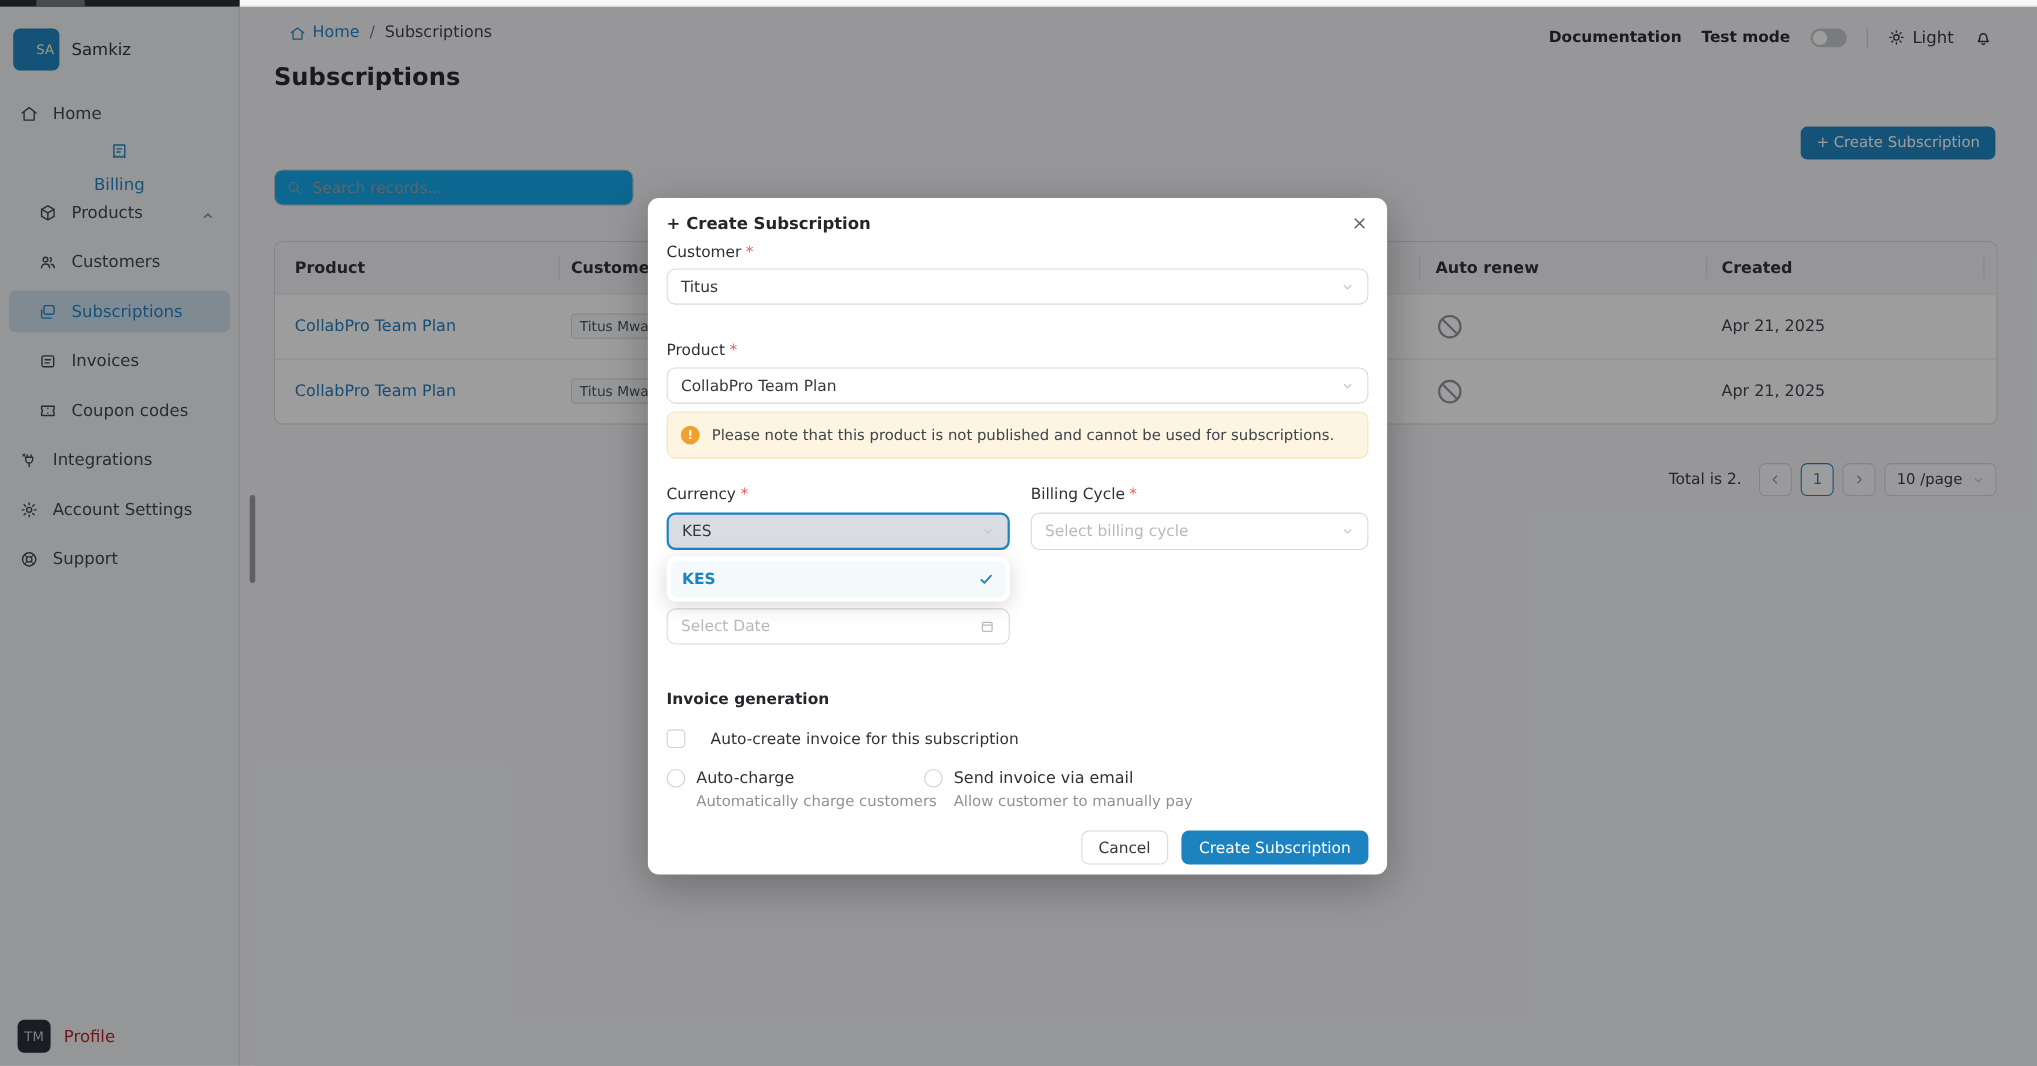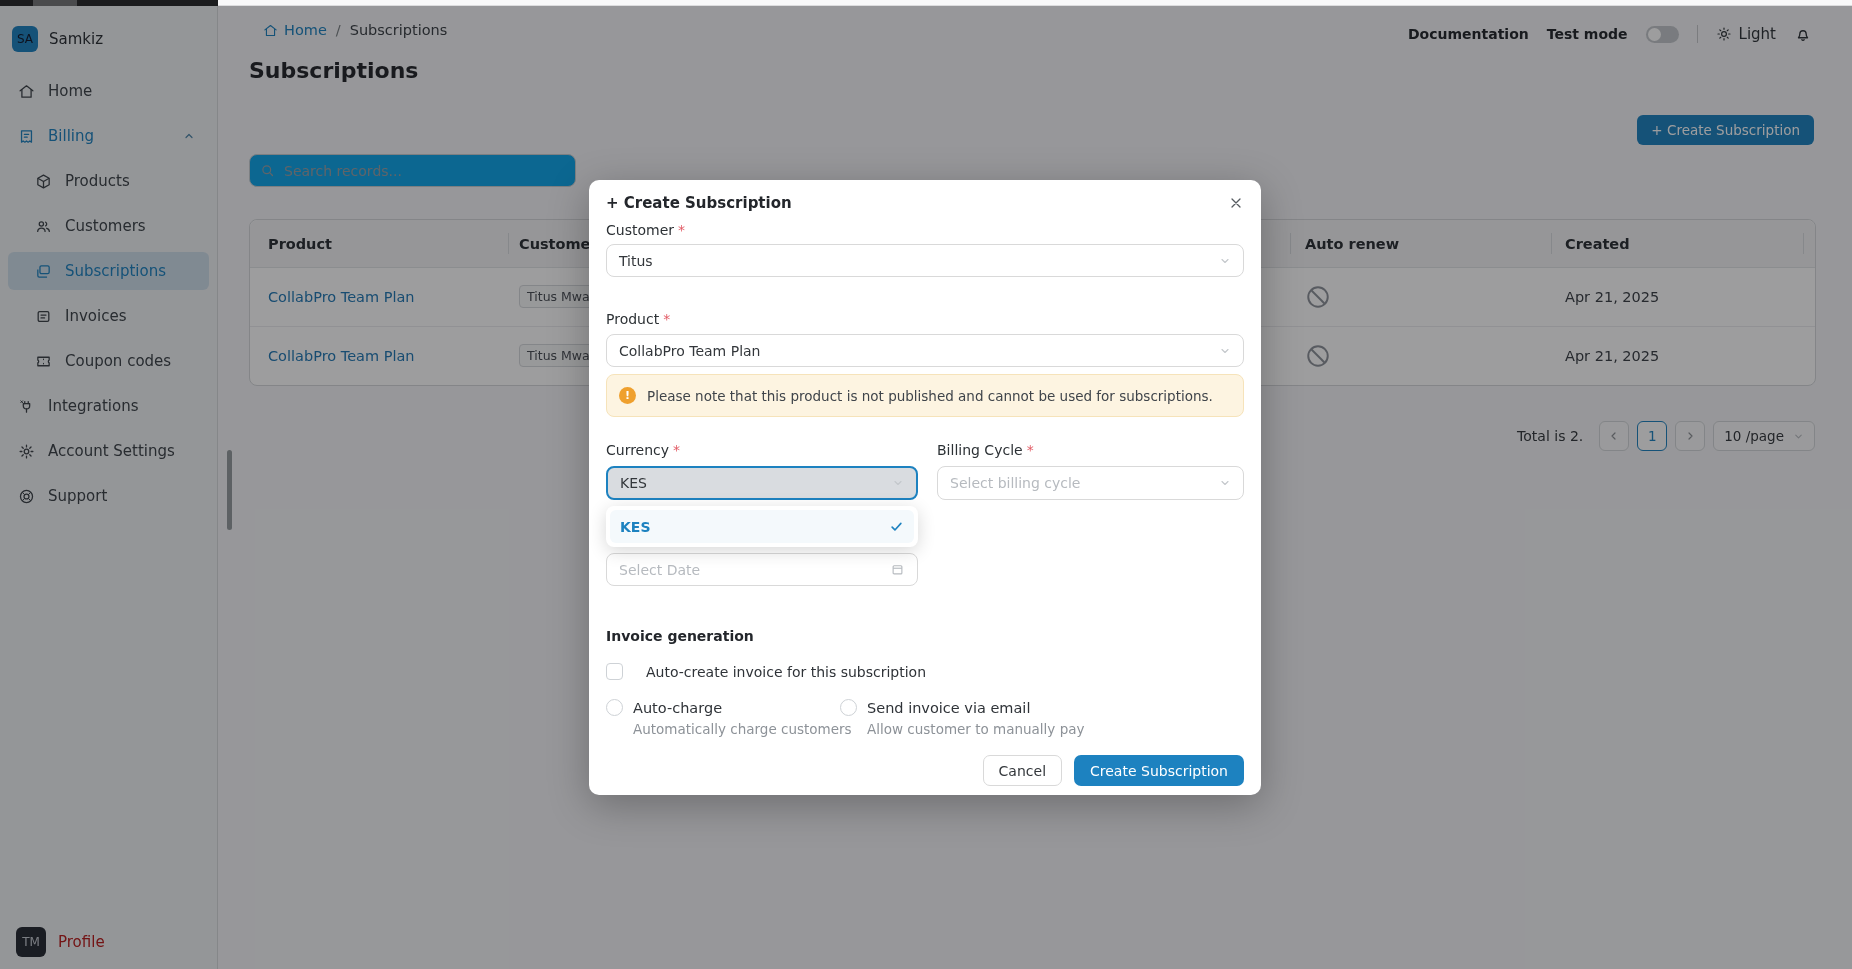--- a/index.html
+++ b/index.html
@@ -9,29 +9,29 @@
 
   
   .strip{position:absolute;top:0;left:0;right:0;height:6px;z-index:600;}
   .strip-dark{position:absolute;top:0;left:0;width:218px;height:6px;background:#1b1c1e;}
   .strip-notch{position:absolute;top:0;left:33px;width:44px;height:6px;background:#4a4b4d;}
   .strip-light{position:absolute;top:0;left:218px;right:0;height:5px;background:#f8f8f9;border-bottom:1px solid #dcdcde;}
 
   
   .sidebar{position:absolute;left:0;top:6px;bottom:0;width:217px;background:#f1f3f5;border-right:1px solid #d7dadd;}
   .ws{display:flex;align-items:center;gap:11px;padding:20px 14px 8px 12px;cursor:pointer;}
-  .ws-avatar{width:26px;height:26px;border-radius:6px;background:#1d82c0;color:#0f172a;font-size:12px;
-             display:flex;align-items:center;justify-content:center;}
+  .ws-avatar{width:26px;height:38px;border-radius:6px;background:#1d82c0;color:#fef9c3;font-size:12px;
+             display:flex;align-items:center;justify-content:center;padding-left:16px;}
   .ws-name{font-size:15px;color:#2a2f34;}
   .nav{padding:12px 8px 0;}
   .nav-item{height:38px;margin-bottom:7px;border-radius:6px;display:flex;align-items:center;gap:13px;
             padding:0 10px;font-size:15px;color:#3c4349;cursor:pointer;}
   .nav-item.sub{padding-left:27px;}
   .nav-item.active{background:#cfe0ec;color:#1d82c0;}
-  .nav-item.parent-active{color:#1d82c0;}
+  .nav-item.parent-active{color:#1d82c0;flex-direction:column;}
   .chev-up{margin-left:auto;margin-right:4px;color:#4d86a8;}
   .profile{position:absolute;left:16px;bottom:12px;display:flex;align-items:center;gap:12px;cursor:pointer;}
   .profile-avatar{width:30px;height:30px;border-radius:6px;background:#252a33;color:#c7cbd2;font-size:12px;
                   display:flex;align-items:center;justify-content:center;}
   .profile-label{font-size:15px;color:#b91c1c;}
   .scroll-thumb{position:absolute;left:227px;top:450px;width:5px;height:80px;background:#5d6164;border-radius:3px;z-index:450;}
 
   
   .main{position:absolute;left:218px;top:6px;right:0;bottom:0;background:#f5f6f8;}
   .crumbs{position:absolute;left:45px;top:16px;display:flex;align-items:center;gap:9px;font-size:14.5px;}

